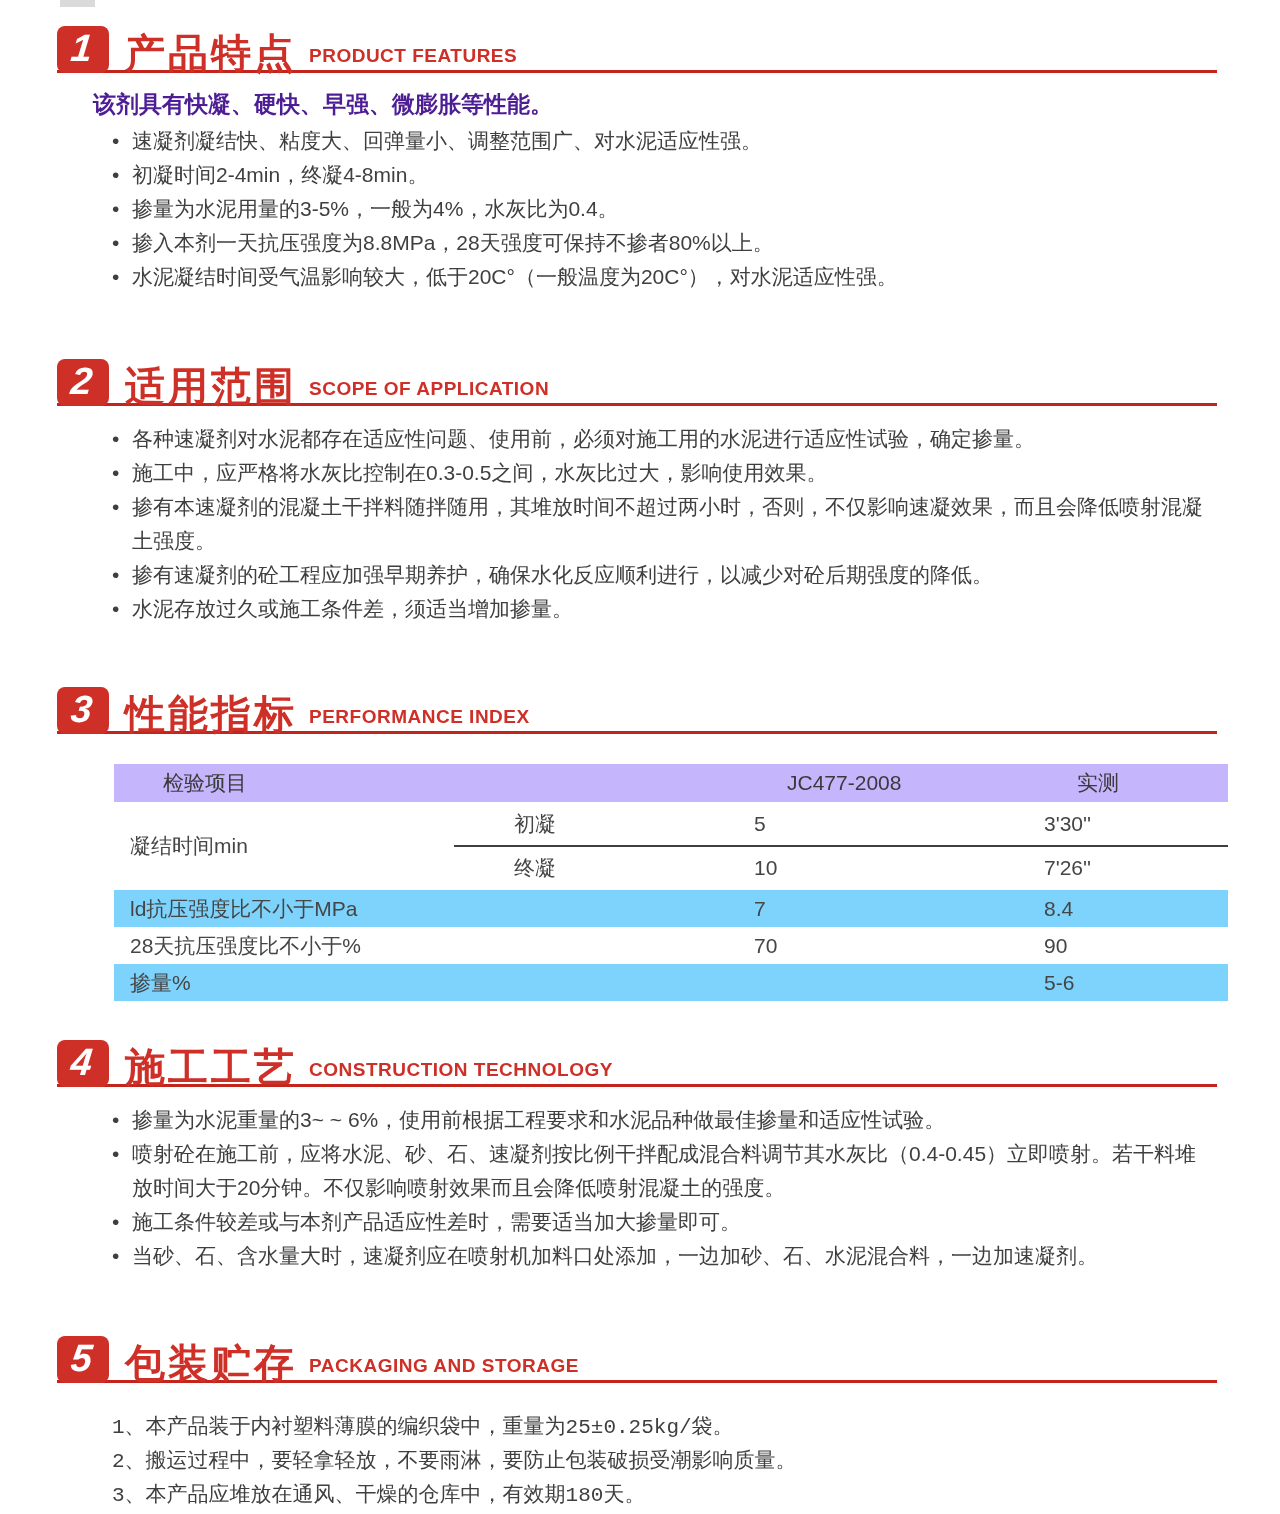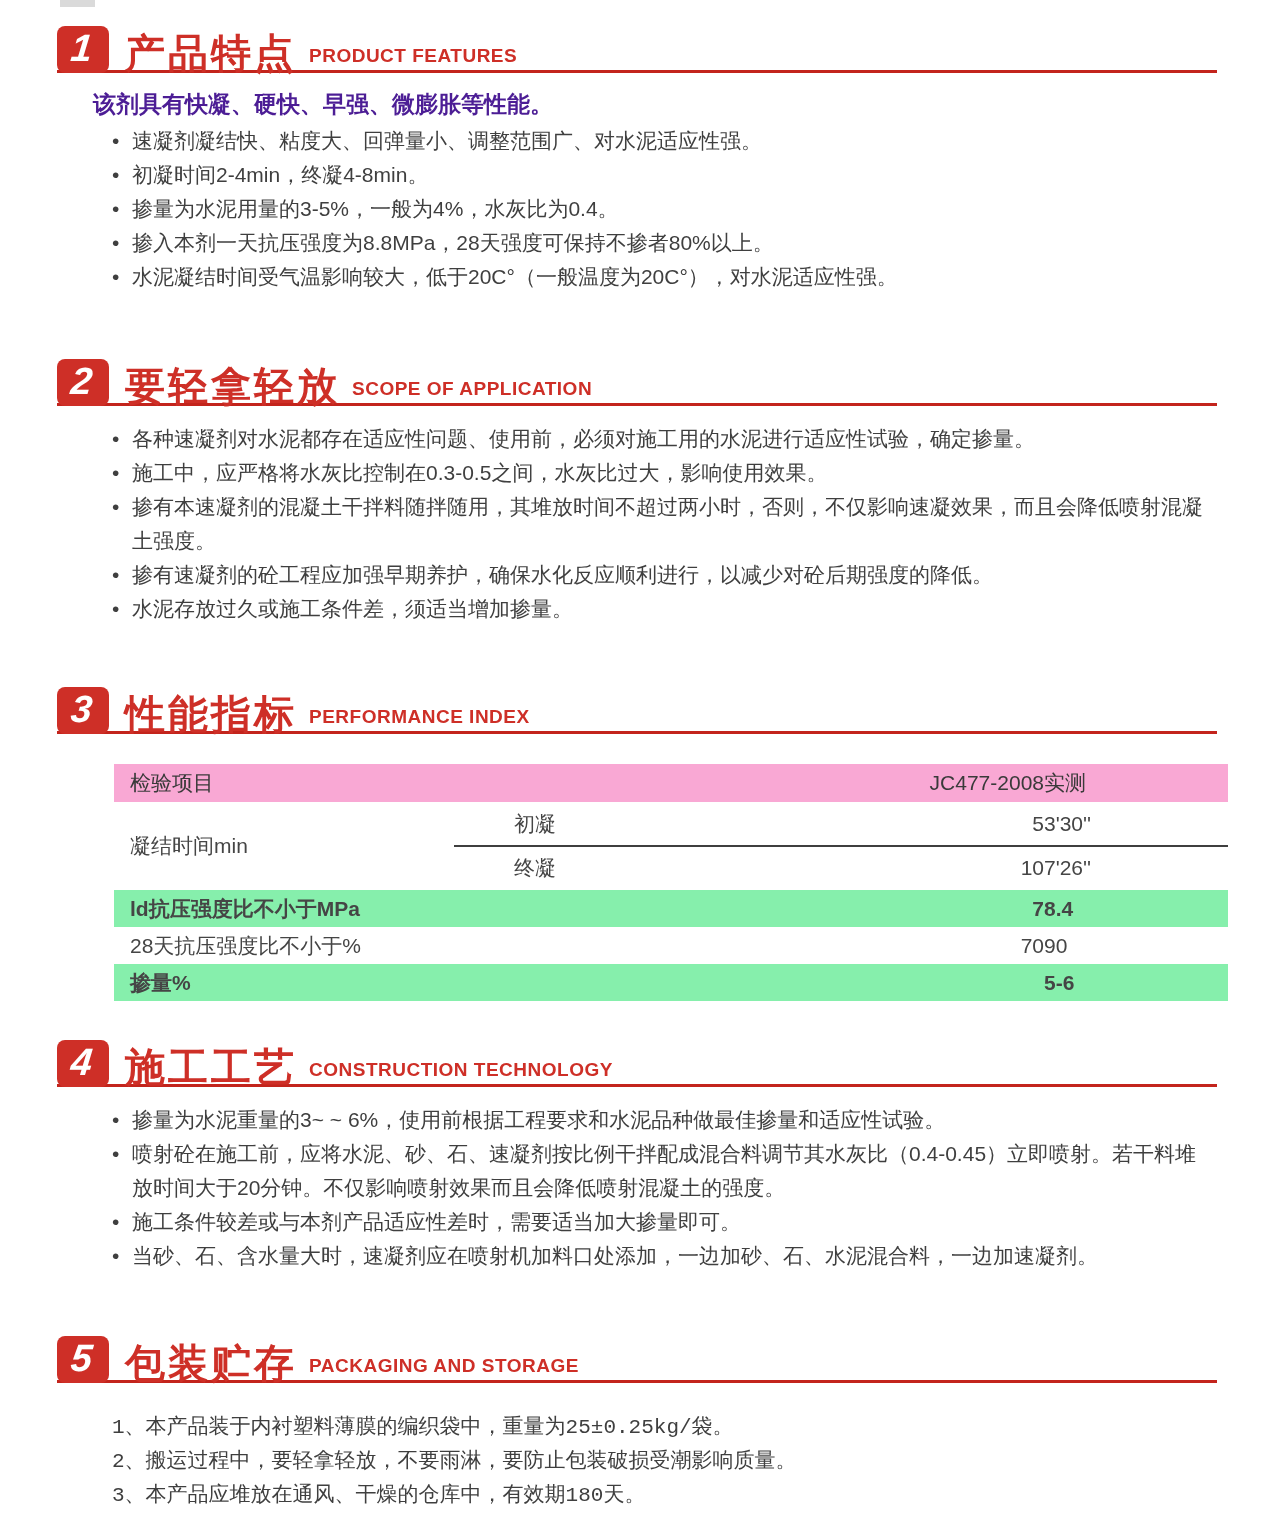--- a/index.html
+++ b/index.html
@@ -49,26 +49,26 @@
 
   .sec1 .bullets { margin-top:4px; }
   .sec2 { margin-top:59px; }
   .sec3 { margin-top:55px; }
   .sec4 { margin-top:33px; }
   .sec5 { margin-top:57px; }
 
   
   .ptable { margin:30px 0 0 57px; width:1114px; font-size:21px; color:#454545; }
   .trow { display:grid; grid-template-columns:400px 240px 290px 1fr; align-items:center; min-height:37px; }
-  .thead { background:#f9a8d4; min-height:38px; color:#3a3a3a; font-weight:500; }
-  .gray { background:#86efac;font-weight:bold; }
+  .thead { background:#c4b5fd; min-height:38px; color:#3a3a3a; font-weight:500;padding-left:33px; }
+  .gray { background:#7dd3fc; }
   .c-item { padding-left:16px; grid-column:1; }
   .thead .c-item { grid-column:1 / 3; }
   .c-sub { text-align:left; }
-  .c-std { text-align:right; }
+  .c-std { text-align:left; }
   .c-meas { text-align:left; }
   .tsetting { display:grid; grid-template-columns:400px 1fr; position:relative; align-items:center; }
   .subwrap { grid-column:2; }
   .subrow { display:grid; grid-template-columns:240px 290px 1fr; min-height:44px; align-items:center; }
   .mid-line { position:absolute; left:340px; right:0; top:50%; margin-top:-1px; border-top:2px solid #3f3f3f; }
 
   
   .numlist { margin:28px 0 0 0; padding:0 0 0 55px; list-style:none;font-family:Liberation Mono, monospace; }
   .numlist li { font-size:21px; line-height:34px; }
 </style>
@@ -94,21 +94,21 @@
       <li><span class="dot">•</span><span>掺入本剂一天抗压强度为8.8MPa，28天强度可保持不掺者80%以上。</span></li>
       <li><span class="dot">•</span><span>水泥凝结时间受气温影响较大，低于20C°（一般温度为20C°），对水泥适应性强。</span></li>
     </ul>
   </section>
 
   <section class="sec sec2">
     <header class="sec-head">
       <div class="badge">
         <span class="num">2</span>
       </div>
-      <h2 class="zh">要轻拿轻放</h2>
+      <h2 class="zh">适用范围</h2>
       <span class="en">SCOPE OF APPLICATION</span>
     </header>
     <ul class="bullets">
       <li><span class="dot">•</span><span>各种速凝剂对水泥都存在适应性问题、使用前，必须对施工用的水泥进行适应性试验，确定掺量。</span></li>
       <li><span class="dot">•</span><span>施工中，应严格将水灰比控制在0.3-0.5之间，水灰比过大，影响使用效果。</span></li>
       <li><span class="dot">•</span><span>掺有本速凝剂的混凝土干拌料随拌随用，其堆放时间不超过两小时，否则，不仅影响速凝效果，而且会降低喷射混凝土强度。</span></li>
       <li><span class="dot">•</span><span>掺有速凝剂的砼工程应加强早期养护，确保水化反应顺利进行，以减少对砼后期强度的降低。</span></li>
       <li><span class="dot">•</span><span>水泥存放过久或施工条件差，须适当增加掺量。</span></li>
     </ul>
   </section>

